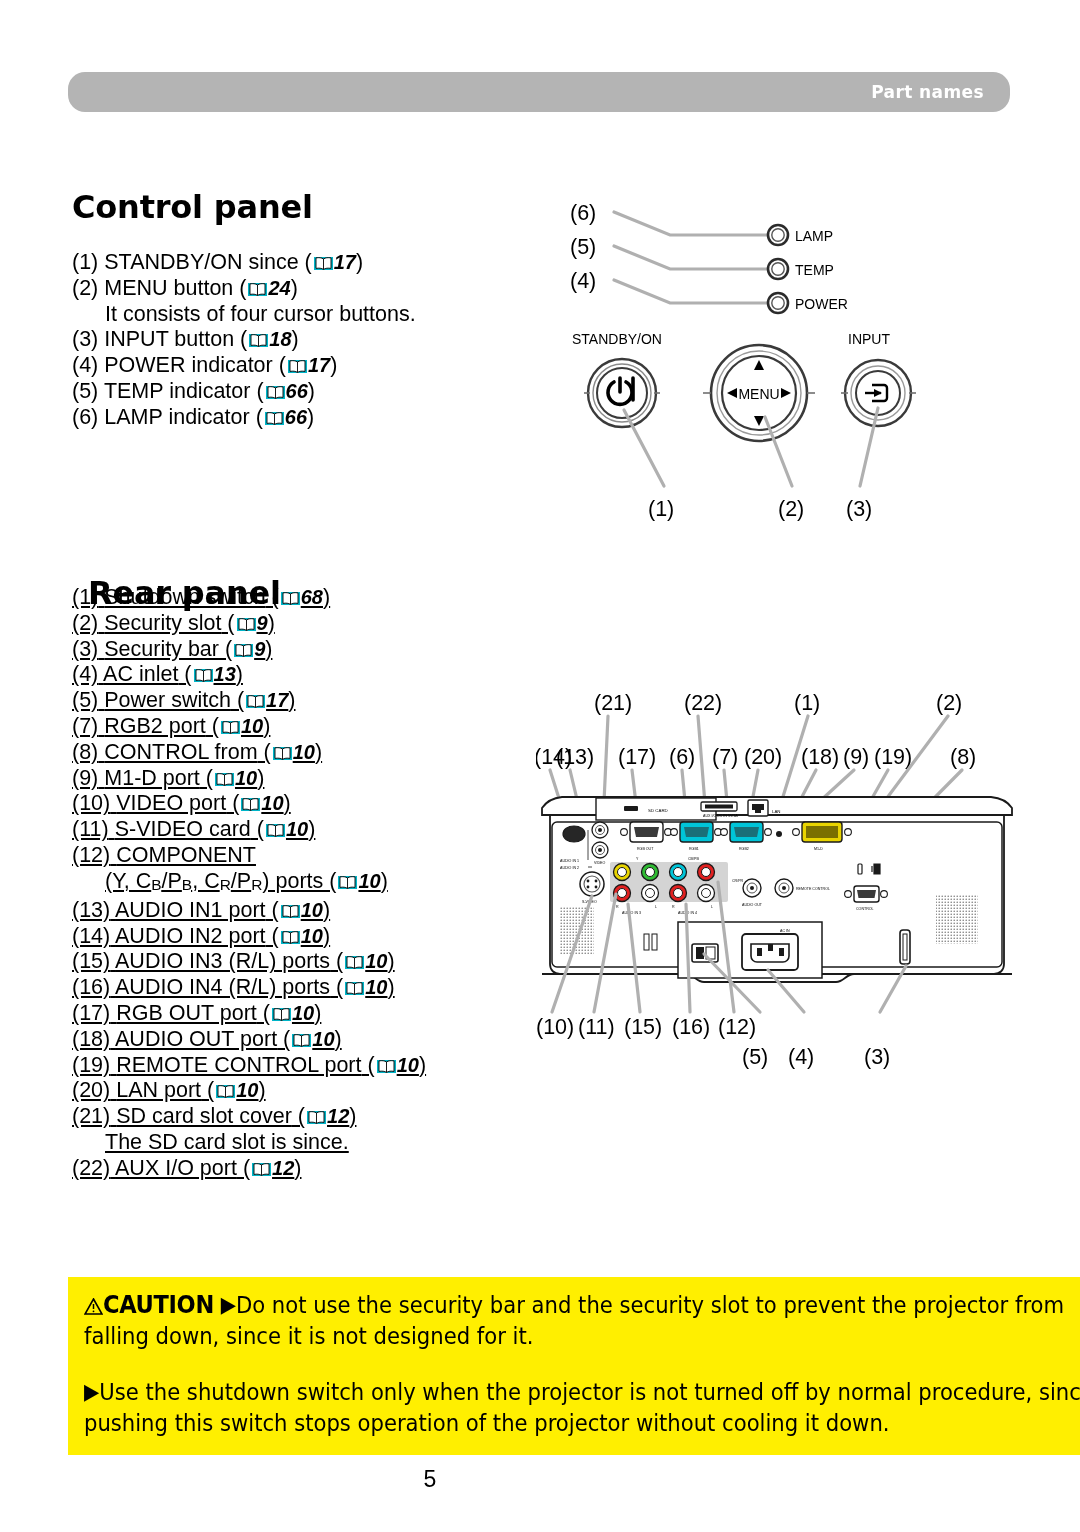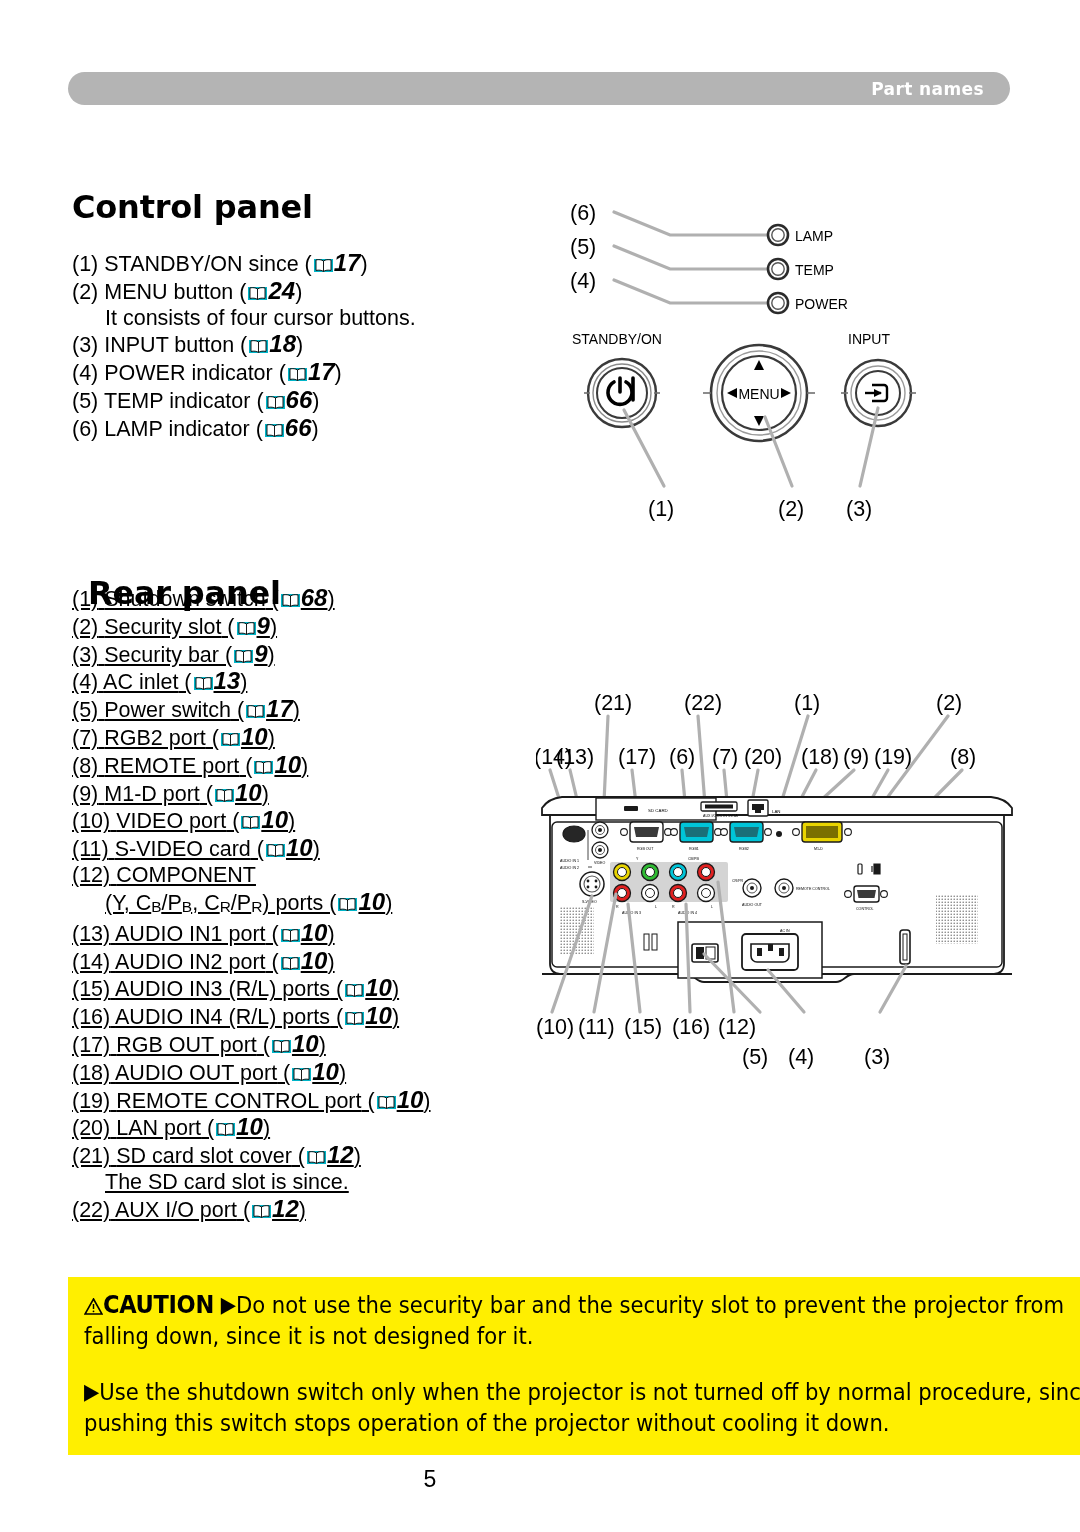--- a/index.html
+++ b/index.html
@@ -15,21 +15,21 @@
     color: #000000;
     overflow: hidden;
   }
 
   
   .header-bar {
     position: absolute;
     left: 68px;
     top: 72px;
     width: 942px;
-    height: 33px;
+    height: 40px;
     background: #b4b4b4;
     border-radius: 17px;
   }
   .header-bar .header-title {
     position: absolute;
     right: 26px;
     top: 50%;
     transform: translateY(-50%);
     color: #ffffff;
     font-weight: bold;
@@ -69,21 +69,21 @@
     width: 19px;
     height: 15px;
     vertical-align: -2px;
     margin: 0 1px 0 2px;
     position: relative;
   }
   .book-icon svg { display: block; }
   .pg {
     font-weight: bold;
     font-style: italic;
-    font-size: 24px;
+    font-size: 20px;
   }
   sub.sm {
     font-size: .72em;
     vertical-align: -.15em;
   }
 
   
   .diagram {
     position: absolute;
   }
@@ -319,21 +319,21 @@
           <line x1="9.5" y1="3" x2="9.5" y2="13.4" stroke="#000000" stroke-width="0.9"></line>
         </svg></span><span class="pg">17</span>)</span>
 
 
   <span class="ref-item"><span>(7)</span> <span>RGB2 port</span> (<span class="book-icon"><svg width="19" height="15" viewBox="0 0 19 15">
           <rect x="0" y="1" width="19" height="13" fill="#00b5c8"></rect>
           <path d="M9.5 3 C7.5 1.6 5 1.4 2 1.9 L2 12.4 C5 11.9 7.5 12.1 9.5 13.4 C11.5 12.1 14 11.9 17 12.4 L17 1.9 C14 1.4 11.5 1.6 9.5 3 Z" fill="#ffffff" stroke="#000000" stroke-width="0.9"></path>
           <line x1="9.5" y1="3" x2="9.5" y2="13.4" stroke="#000000" stroke-width="0.9"></line>
         </svg></span><span class="pg">10</span>)</span>
 
-  <span class="ref-item"><span>(8)</span> <span>REMOTE port</span> (<span class="book-icon"><svg width="19" height="15" viewBox="0 0 19 15">
+  <span class="ref-item"><span>(8)</span> <span>CONTROL from</span> (<span class="book-icon"><svg width="19" height="15" viewBox="0 0 19 15">
           <rect x="0" y="1" width="19" height="13" fill="#00b5c8"></rect>
           <path d="M9.5 3 C7.5 1.6 5 1.4 2 1.9 L2 12.4 C5 11.9 7.5 12.1 9.5 13.4 C11.5 12.1 14 11.9 17 12.4 L17 1.9 C14 1.4 11.5 1.6 9.5 3 Z" fill="#ffffff" stroke="#000000" stroke-width="0.9"></path>
           <line x1="9.5" y1="3" x2="9.5" y2="13.4" stroke="#000000" stroke-width="0.9"></line>
         </svg></span><span class="pg">10</span>)</span>
 
   <span class="ref-item"><span>(9)</span> <span>M1-D port</span> (<span class="book-icon"><svg width="19" height="15" viewBox="0 0 19 15">
           <rect x="0" y="1" width="19" height="13" fill="#00b5c8"></rect>
           <path d="M9.5 3 C7.5 1.6 5 1.4 2 1.9 L2 12.4 C5 11.9 7.5 12.1 9.5 13.4 C11.5 12.1 14 11.9 17 12.4 L17 1.9 C14 1.4 11.5 1.6 9.5 3 Z" fill="#ffffff" stroke="#000000" stroke-width="0.9"></path>
           <line x1="9.5" y1="3" x2="9.5" y2="13.4" stroke="#000000" stroke-width="0.9"></line>
         </svg></span><span class="pg">10</span>)</span>

